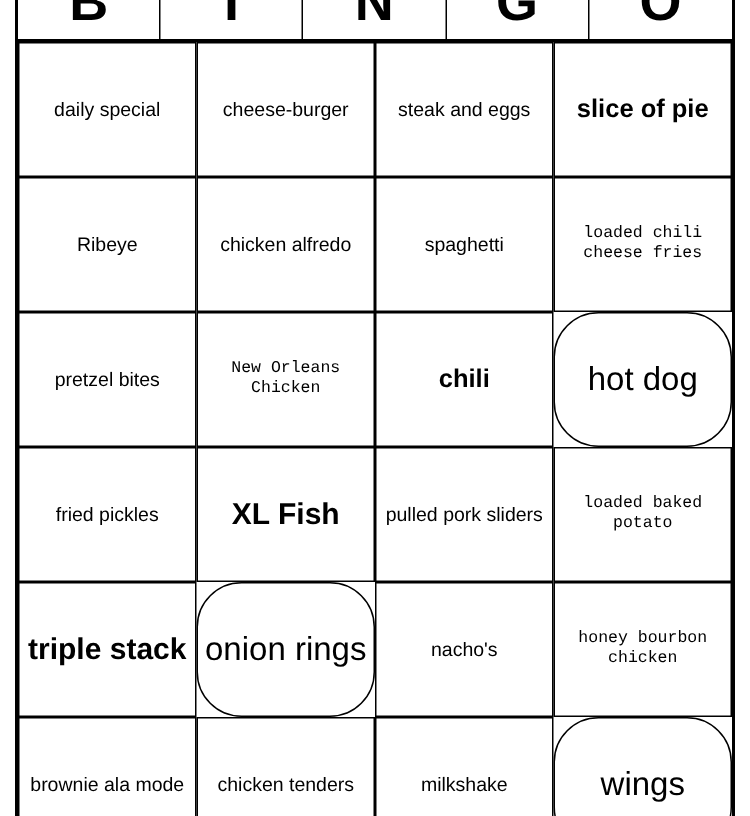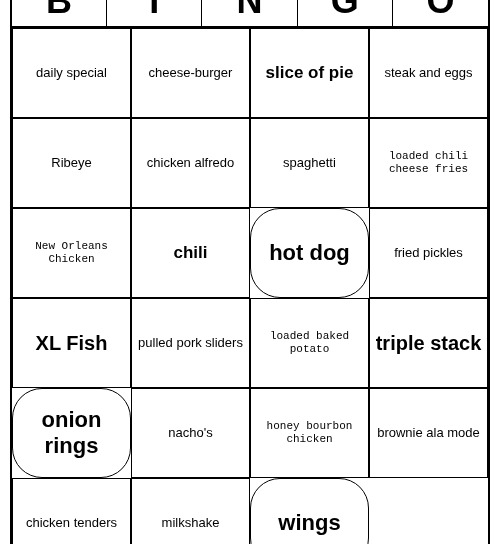--- a/index.html
+++ b/index.html
@@ -46,21 +46,21 @@
       padding: 4px 3px;
       font-size: 13px;
       display: flex;
       align-items: center;
       justify-content: center;
       min-height: 90px;
       line-height: 1.2;
     }
     .bingo-cell.large-text {
       font-size: 22px;
-      font-weight: bold;
+      font-weight: normal;
       border-radius: 30px;
     }
     .bingo-cell.xl-text {
       font-size: 20px;
       font-weight: bold;
     }
     .bingo-cell.medium-text {
       font-size: 17px;
       font-weight: bold;
     }
@@ -76,26 +76,27 @@
   <div class="bingo-header">
   <div class="bingo-header-cell">B</div>
       <div class="bingo-header-cell">I</div>
       <div class="bingo-header-cell">N</div>
       <div class="bingo-header-cell">G</div>
       <div class="bingo-header-cell">O</div>
     </div>
   <div class="bingo-grid">
   <div class="bingo-cell">daily special</div>
       <div class="bingo-cell">cheese-burger</div>
+      <div class="bingo-cell">steak and eggs</div>
       <div class="bingo-cell medium-text">slice of pie</div>
-      <div class="bingo-cell">steak and eggs</div>
       <div class="bingo-cell">Ribeye</div>
       <div class="bingo-cell">chicken alfredo</div>
       <div class="bingo-cell">spaghetti</div>
       <div class="bingo-cell small-text">loaded chili cheese fries</div>
+      <div class="bingo-cell">pretzel bites</div>
       <div class="bingo-cell small-text">New Orleans Chicken</div>
       <div class="bingo-cell medium-text">chili</div>
       <div class="bingo-cell large-text">hot dog</div>
       <div class="bingo-cell">fried pickles</div>
       <div class="bingo-cell xl-text">XL Fish</div>
       <div class="bingo-cell">pulled pork sliders</div>
       <div class="bingo-cell small-text">loaded baked potato</div>
       <div class="bingo-cell xl-text">triple stack</div>
       <div class="bingo-cell large-text">onion rings</div>
       <div class="bingo-cell">nacho's</div>

